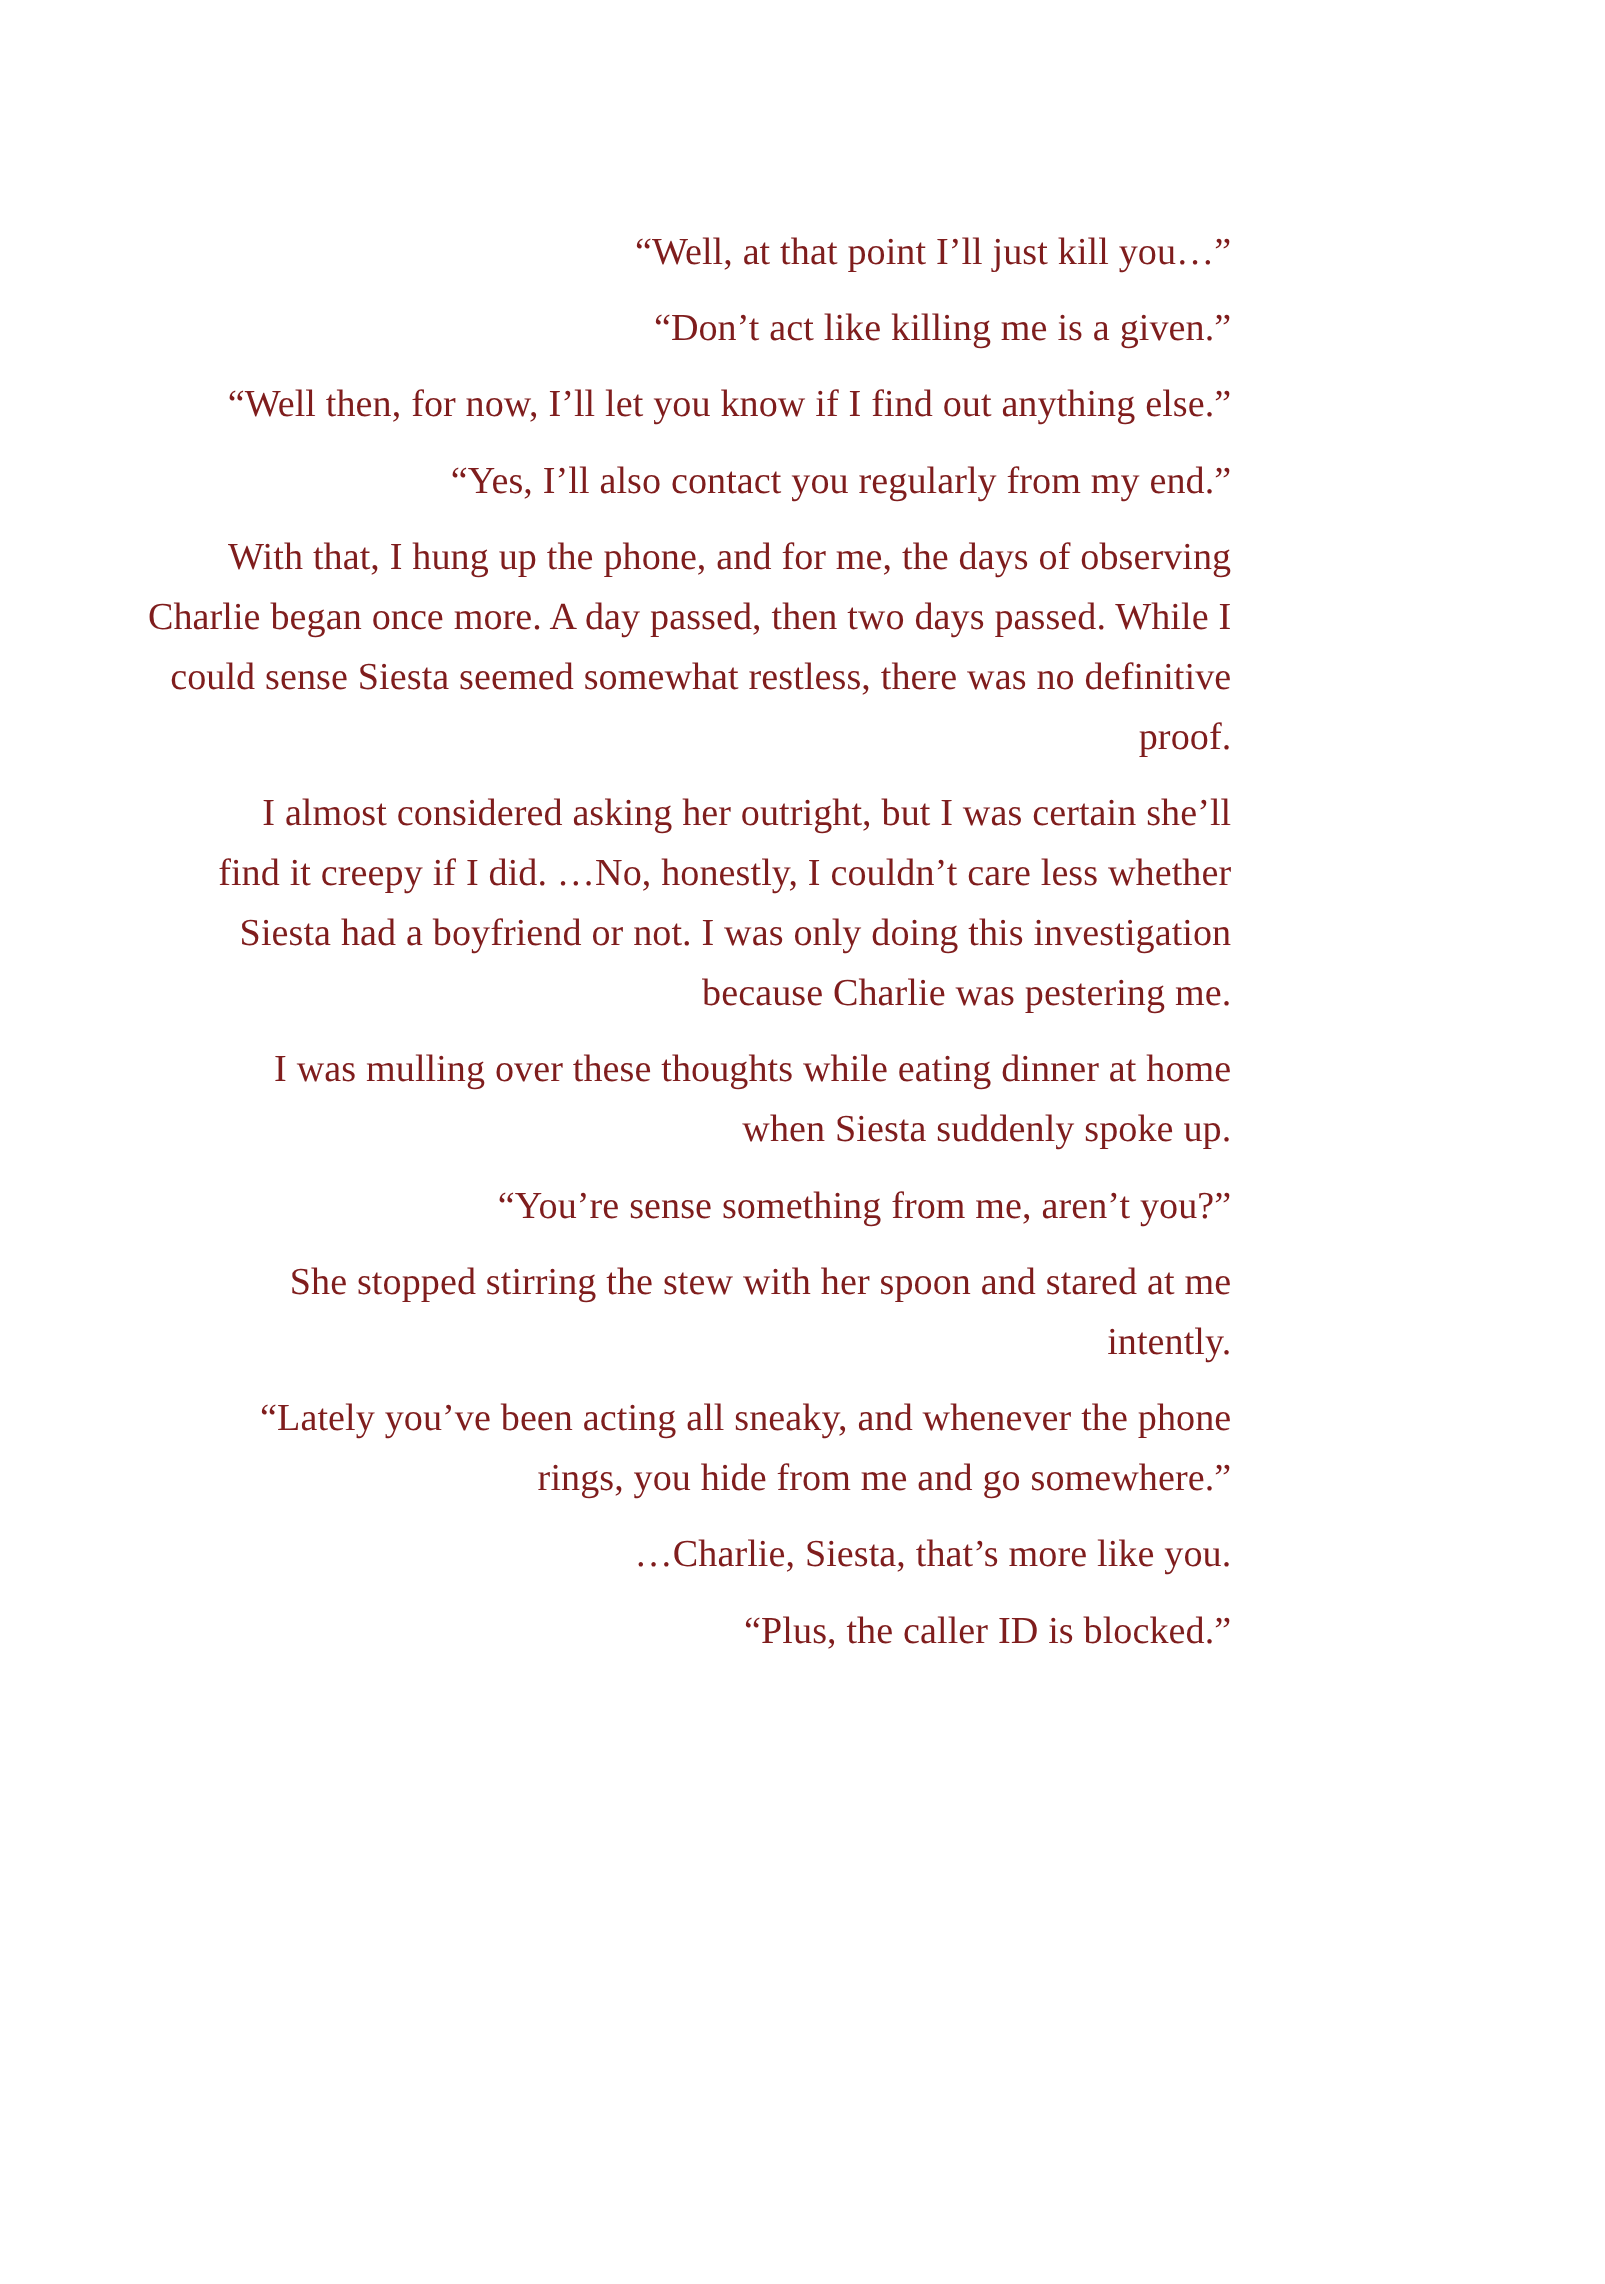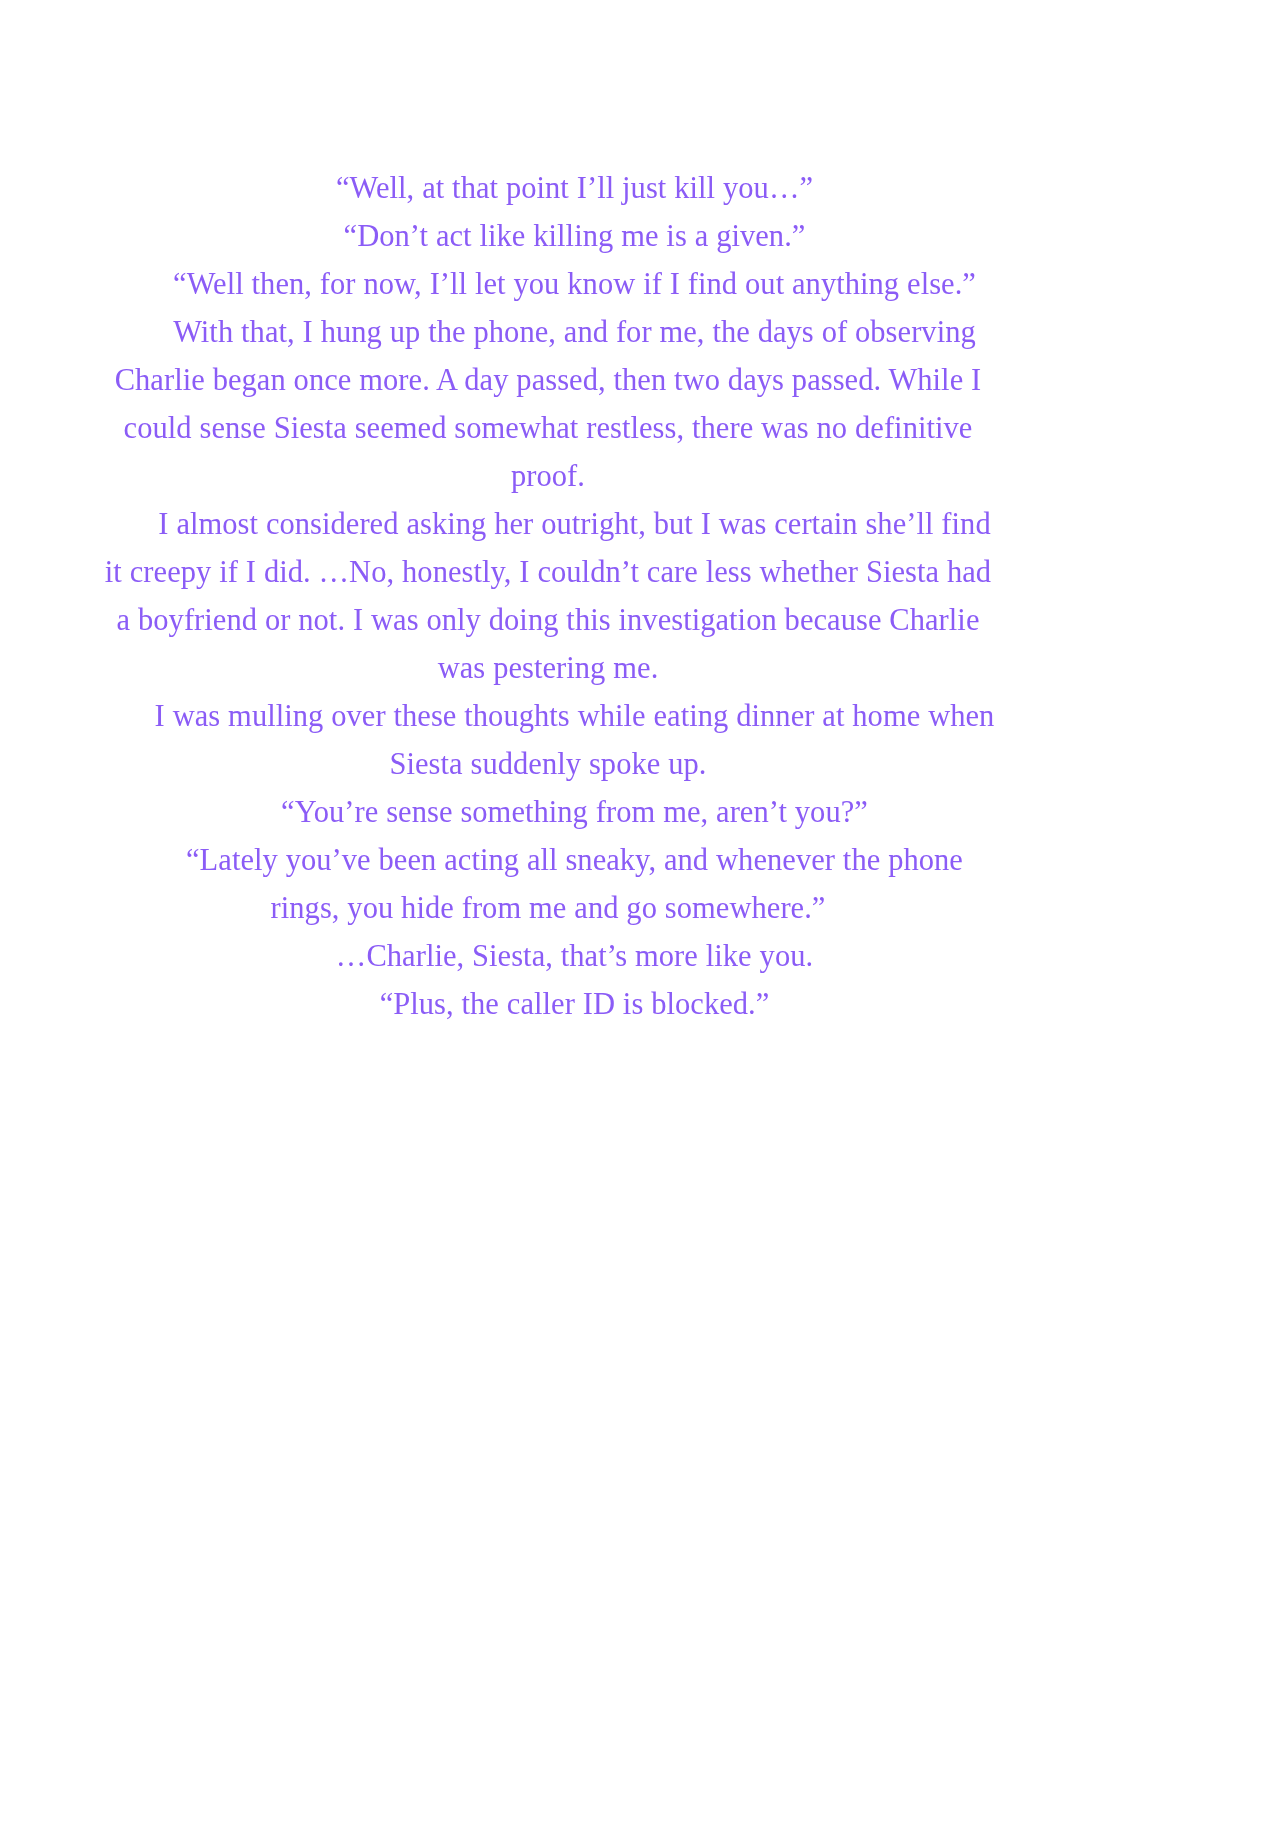--- a/index.html
+++ b/index.html
@@ -24,49 +24,51 @@
   }
 
   #text-column {
     position: absolute;
     left: 98px;
     top: 164px;
     width: 900px;
   }
 
   p.para {
-    margin: 0;
+    margin: 13px;
     padding: 0;
     font-size: 30.5px;
     line-height: 48px;
-    text-align: center;
+    text-align: right;
     text-indent: 53px;
-    color: #8b5cf6;
+    color: #7f1d1d;
     letter-spacing: 0.05px;
     word-spacing: 0.2px;
     hyphens: none;
     -webkit-hyphens: none;
   }
 
   
   p.para + p.para {
     margin-top: 0;
   }
 </style>
 </head>
 <body>
 
 <div id="page">
   <div id="text-column">
 
     <p class="para">“Well, at that point I’ll just kill you…”</p>
     <p class="para">“Don’t act like killing me is a given.”</p>
     <p class="para">“Well then, for now, I’ll let you know if I find out anything else.”</p>
+    <p class="para">“Yes, I’ll also contact you regularly from my end.”</p>
     <p class="para">With that, I hung up the phone, and for me, the days of observing Charlie began once more. A day passed, then two days passed. While I could sense Siesta seemed somewhat restless, there was no definitive proof.</p>
     <p class="para">I almost considered asking her outright, but I was certain she’ll find it creepy if I did. …No, honestly, I couldn’t care less whether Siesta had a boyfriend or not. I was only doing this investigation because Charlie was pestering me.</p>
     <p class="para">I was mulling over these thoughts while eating dinner at home when Siesta suddenly spoke up.</p>
     <p class="para">“You’re sense something from me, aren’t you?”</p>
+    <p class="para">She stopped stirring the stew with her spoon and stared at me intently.</p>
     <p class="para">“Lately you’ve been acting all sneaky, and whenever the phone rings, you hide from me and go somewhere.”</p>
     <p class="para">…Charlie, Siesta, that’s more like you.</p>
     <p class="para">“Plus, the caller ID is blocked.”</p>
 
   </div>
 </div>
 
 </body></html>

